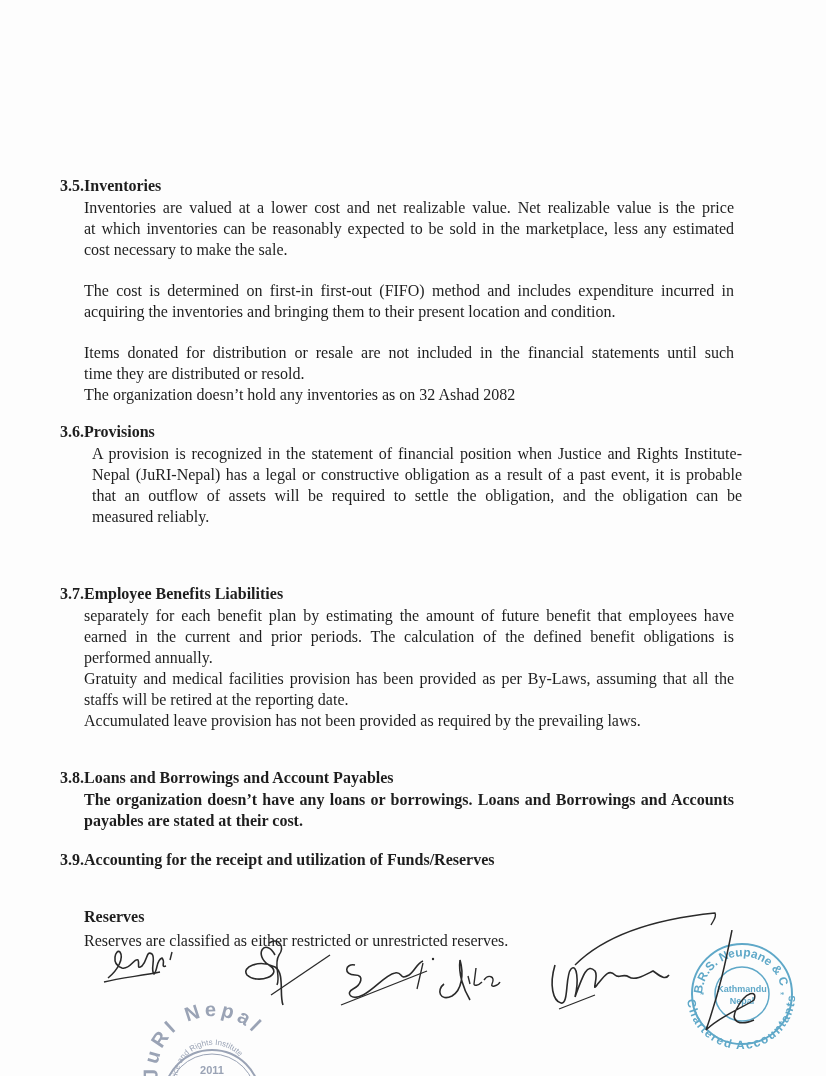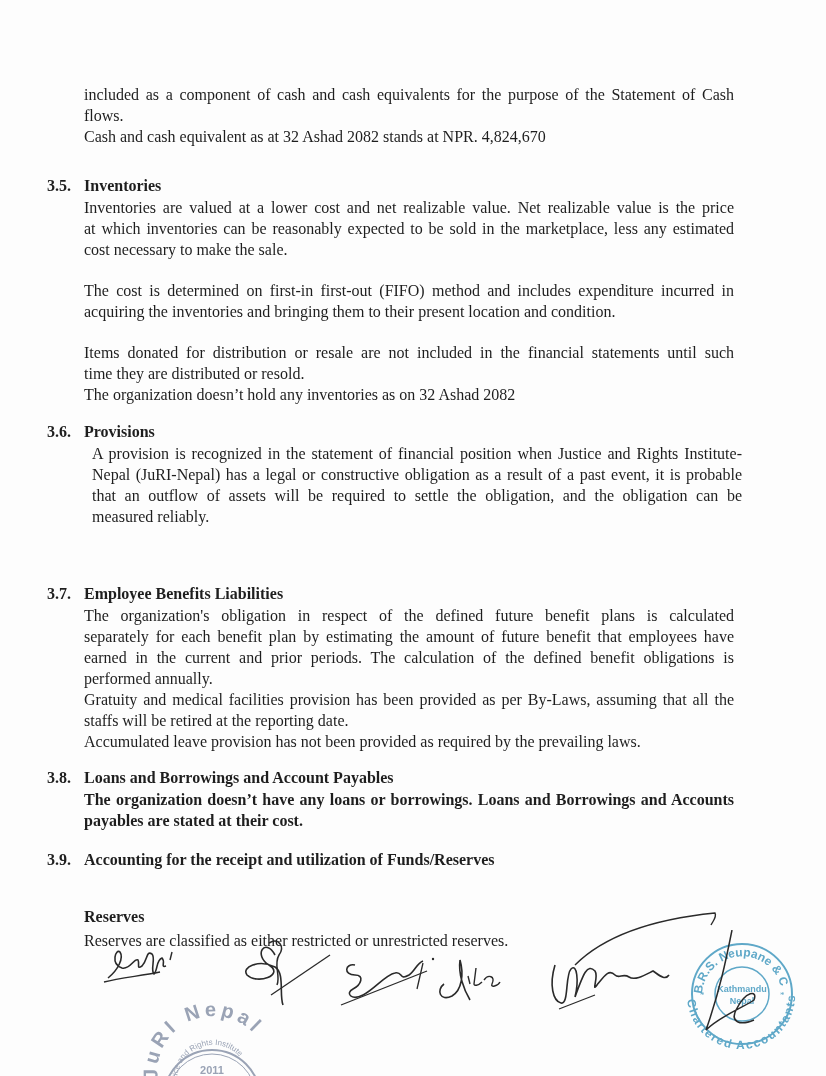--- a/index.html
+++ b/index.html
@@ -11,35 +11,30 @@
   .para {
     position: absolute; left: 84px; width: 650px;
     font-size: 16px; line-height: 21px; text-align: justify;
     margin: 0;
   }
   .line { display: block; }
   .just { text-align-last: justify; }
   .sec-head {
     position: absolute; left: 47px; font-size: 16px; line-height: 21px; font-weight: bold;
   }
-  .sec-head .num { display: inline-block; width: 37px; }
+  .sec-head .num { display: inline-block; width: 37px; text-align: right; }
   .sub-head { position: absolute; left: 84px; font-size: 16px; line-height: 21px; font-weight: bold; }
   .sig { position: absolute; }
   .stamp { position: absolute; }
 </style>
 </head>
 <body>
 
 <div class="page">
 
-  <p class="para" style="top:84px;">
-    <span class="line just">included as a component of cash and cash equivalents for the purpose of the Statement of Cash</span>
-    <span class="line">flows.</span>
-    <span class="line">Cash and cash equivalent as at 32 Ashad 2082 stands at NPR. 4,824,670</span>
-  </p>
 
   <div class="sec-head" style="top:175px;">
     <span class="num">3.5.</span><span>Inventories</span>
   </div>
   <p class="para" style="top:197px;">
     <span class="line just">Inventories are valued at a lower cost and net realizable value.  Net realizable value is the price</span>
     <span class="line just">at which inventories can be reasonably expected to be sold in the marketplace, less any estimated</span>
     <span class="line">cost necessary to make the sale.</span>
   </p>
   <p class="para" style="top:280px;">
@@ -59,21 +54,20 @@
     <span class="line just">A provision is recognized in the statement of financial position when Justice and Rights Institute-</span>
     <span class="line just">Nepal (JuRI-Nepal) has a legal or constructive obligation as a result of a past event, it is probable</span>
     <span class="line just">that an outflow of assets will be required to settle the obligation, and the obligation can be</span>
     <span class="line">measured reliably.</span>
   </p>
 
   <div class="sec-head" style="top:583px;">
     <span class="num">3.7.</span><span>Employee Benefits Liabilities</span>
   </div>
   <p class="para" style="top:605px;">
-    <span class="line just">The organization's obligation in respect of the defined future benefit plans is calculated</span>
     <span class="line just">separately for each benefit plan by estimating the amount of future benefit that employees have</span>
     <span class="line just">earned in the current and prior periods. The calculation of the defined benefit obligations is</span>
     <span class="line">performed annually.</span>
     <span class="line just">Gratuity and medical facilities provision has been provided as per By-Laws, assuming that all the</span>
     <span class="line">staffs will be retired at the reporting date.</span>
     <span class="line">Accumulated leave provision has not been provided as required by the prevailing laws.</span>
   </p>
 
   <div class="sec-head" style="top:767px;">
     <span class="num">3.8.</span><span>Loans and Borrowings and Account Payables</span>

